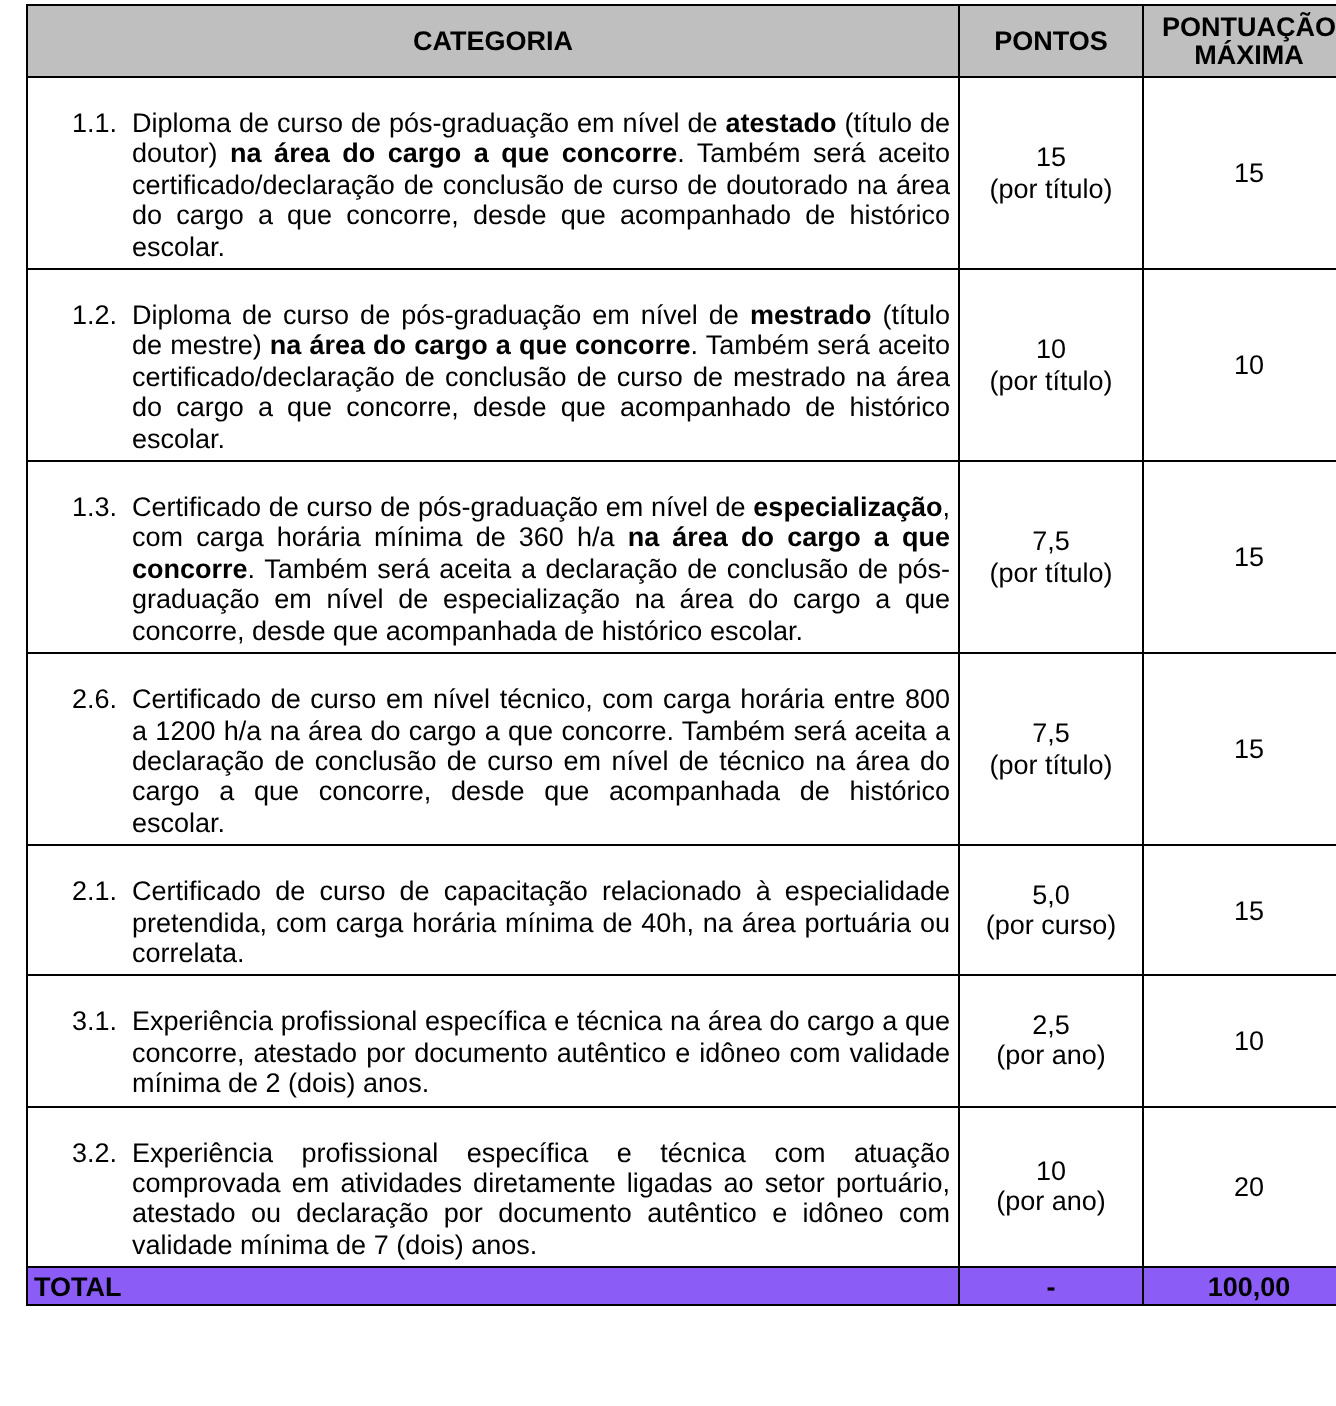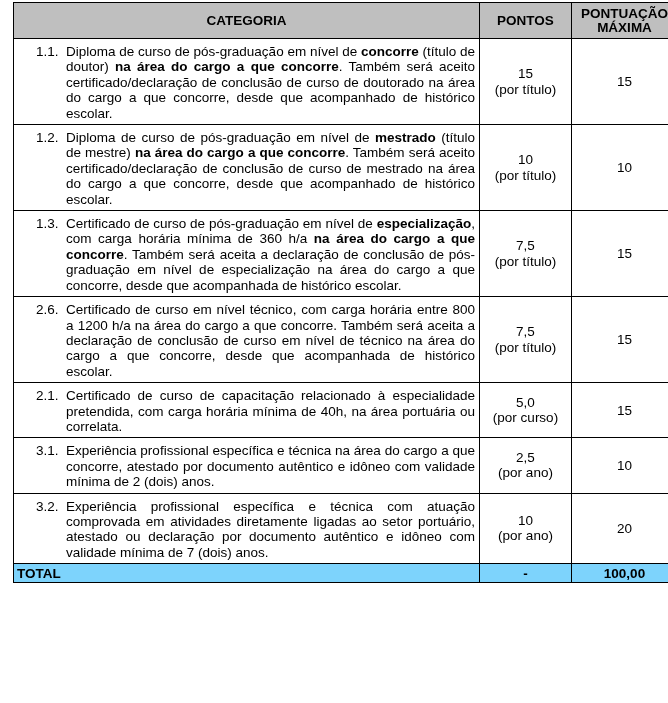--- a/index.html
+++ b/index.html
@@ -30,34 +30,34 @@
   }
   .section td {
     background: #d9d9d9;
     font-weight: bold;
     font-size: 13.5px;
     height: 20px;
     padding-left: 3px;
     text-align: left;
   }
   .item td.desc {
-    padding: 5px 4px 3px 22px;
+    padding: 15px 4px 3px 22px;
     vertical-align: top;
   }
   .desc-wrap { display: flex; line-height: 15.4px; }
   .num { width: 30px; flex: none; }
   .txt { flex: 1; text-align: justify; }
   .txt b { font-weight: bold; }
   .item td.pts, .item td.max {
     text-align: center; vertical-align: middle;
     line-height: 15.4px;
   }
   .pts span { display: block; }
   .total td {
-    background: #7dd3fc;
+    background: #8b5cf6;
     font-weight: bold;
     height: 18px;
   }
   .total td.lbl { padding-left: 3px; text-align: left; }
   .total td.c { text-align: center; }
 </style>
 </head>
 <body>
 
 <table class="score">
@@ -74,21 +74,21 @@
         <span>PONTUAÇÃO</span><br>
         <span>MÁXIMA</span>
       </th>
     </tr>
   </thead>
   <tbody id="tbody">
       <tr class="item">
         <td class="desc">
           <div class="desc-wrap">
             <span class="num">1.1.</span>
-            <span class="txt"><span>Diploma de curso de pós-graduação em nível de </span><b>concorre</b><span> (título de doutor) </span><b>na área do cargo a que concorre</b><span>. Também será aceito certificado/declaração de conclusão de curso de doutorado na área do cargo a que concorre, desde que acompanhado de histórico escolar.</span></span>
+            <span class="txt"><span>Diploma de curso de pós-graduação em nível de </span><b>atestado</b><span> (título de doutor) </span><b>na área do cargo a que concorre</b><span>. Também será aceito certificado/declaração de conclusão de curso de doutorado na área do cargo a que concorre, desde que acompanhado de histórico escolar.</span></span>
           </div>
         </td>
         <td class="pts">
           <span>15</span>
           <span>(por título)</span>
         </td>
         <td class="max">15</td>
       </tr>
       <tr class="item">
         <td class="desc">

